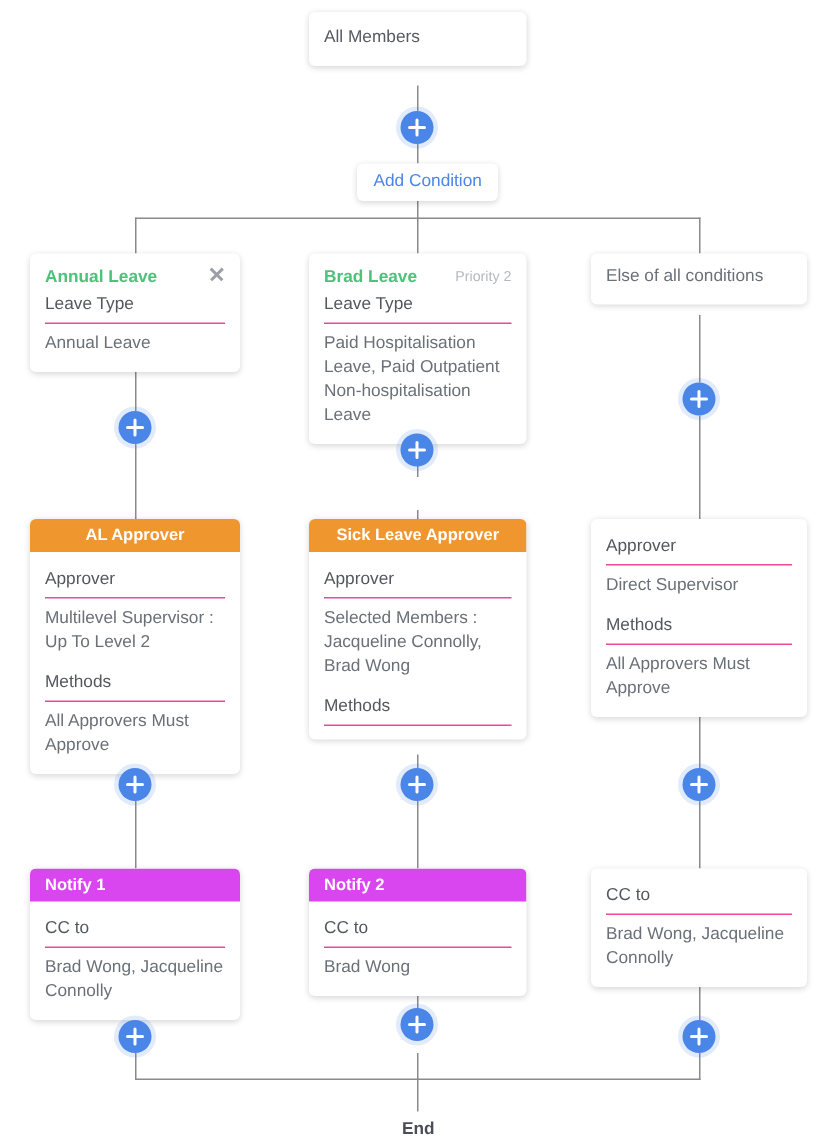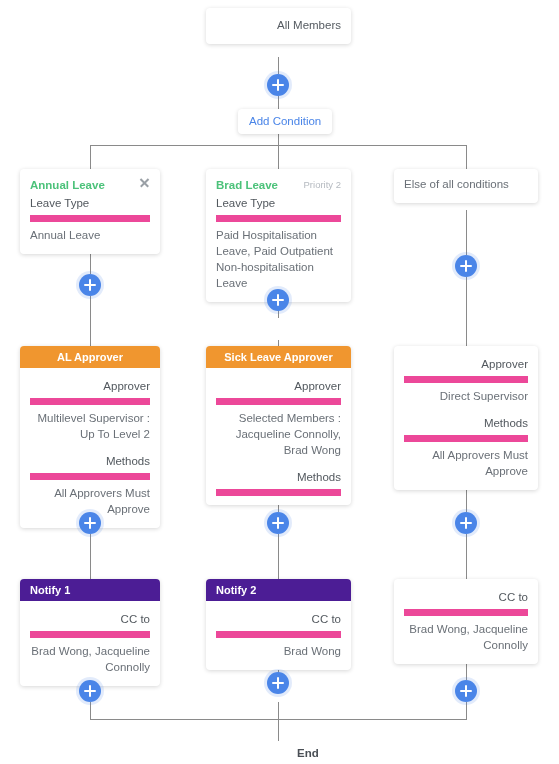--- a/index.html
+++ b/index.html
@@ -77,40 +77,39 @@
     line-height: 22px;
     padding: 0 10px;
     font-size: 11px;
     font-weight: bold;
     color: #ffffff;
     position: relative;
     box-sizing: border-box;
   }
   .head-indigo { background: #5c6bc0; }
   .head-orange { background: #f0962f; text-align: center; }
-  .head-blue   { background: #4c1d95; }
+  .head-blue   { background: #d946ef; }
 
   .card-body {
     padding: 6px 10px 9px 10px;
-    text-align: right;
   }
 
   .plain-row {
     font-size: 11.5px;
     color: #555b61;
     line-height: 16px;
     padding: 3px 0 2px 0;
   }
 
   .field-label {
     font-size: 11.5px;
     color: #52585e;
     line-height: 16px;
     padding: 4px 0 4px 0;
-    border-bottom: 7px solid #ec4899;
+    border-bottom: 1px solid #ec4899;
   }
   .field-value {
     font-size: 11.5px;
     color: #6a7077;
     line-height: 16px;
     padding: 5px 0 2px 0;
   }
   .field-block + .field-block { margin-top: 5px; }
 
   
@@ -171,21 +170,20 @@
     cursor: pointer;
   }
 
   
   .end-label {
     position: absolute;
     font-size: 11.5px;
     font-weight: bold;
     color: #4a4f55;
     white-space: nowrap;
-    margin-left: 29px;
   }
 </style>
 </head>
 <body>
 
 <div id="flow">
 
   <div class="vline" style="left:278px; top:57px; height:17px;"></div>
   <div class="vline" style="left:278px; top:96px; height:13px;"></div>
   <div class="vline" style="left:278px; top:134px; height:12px;"></div>

